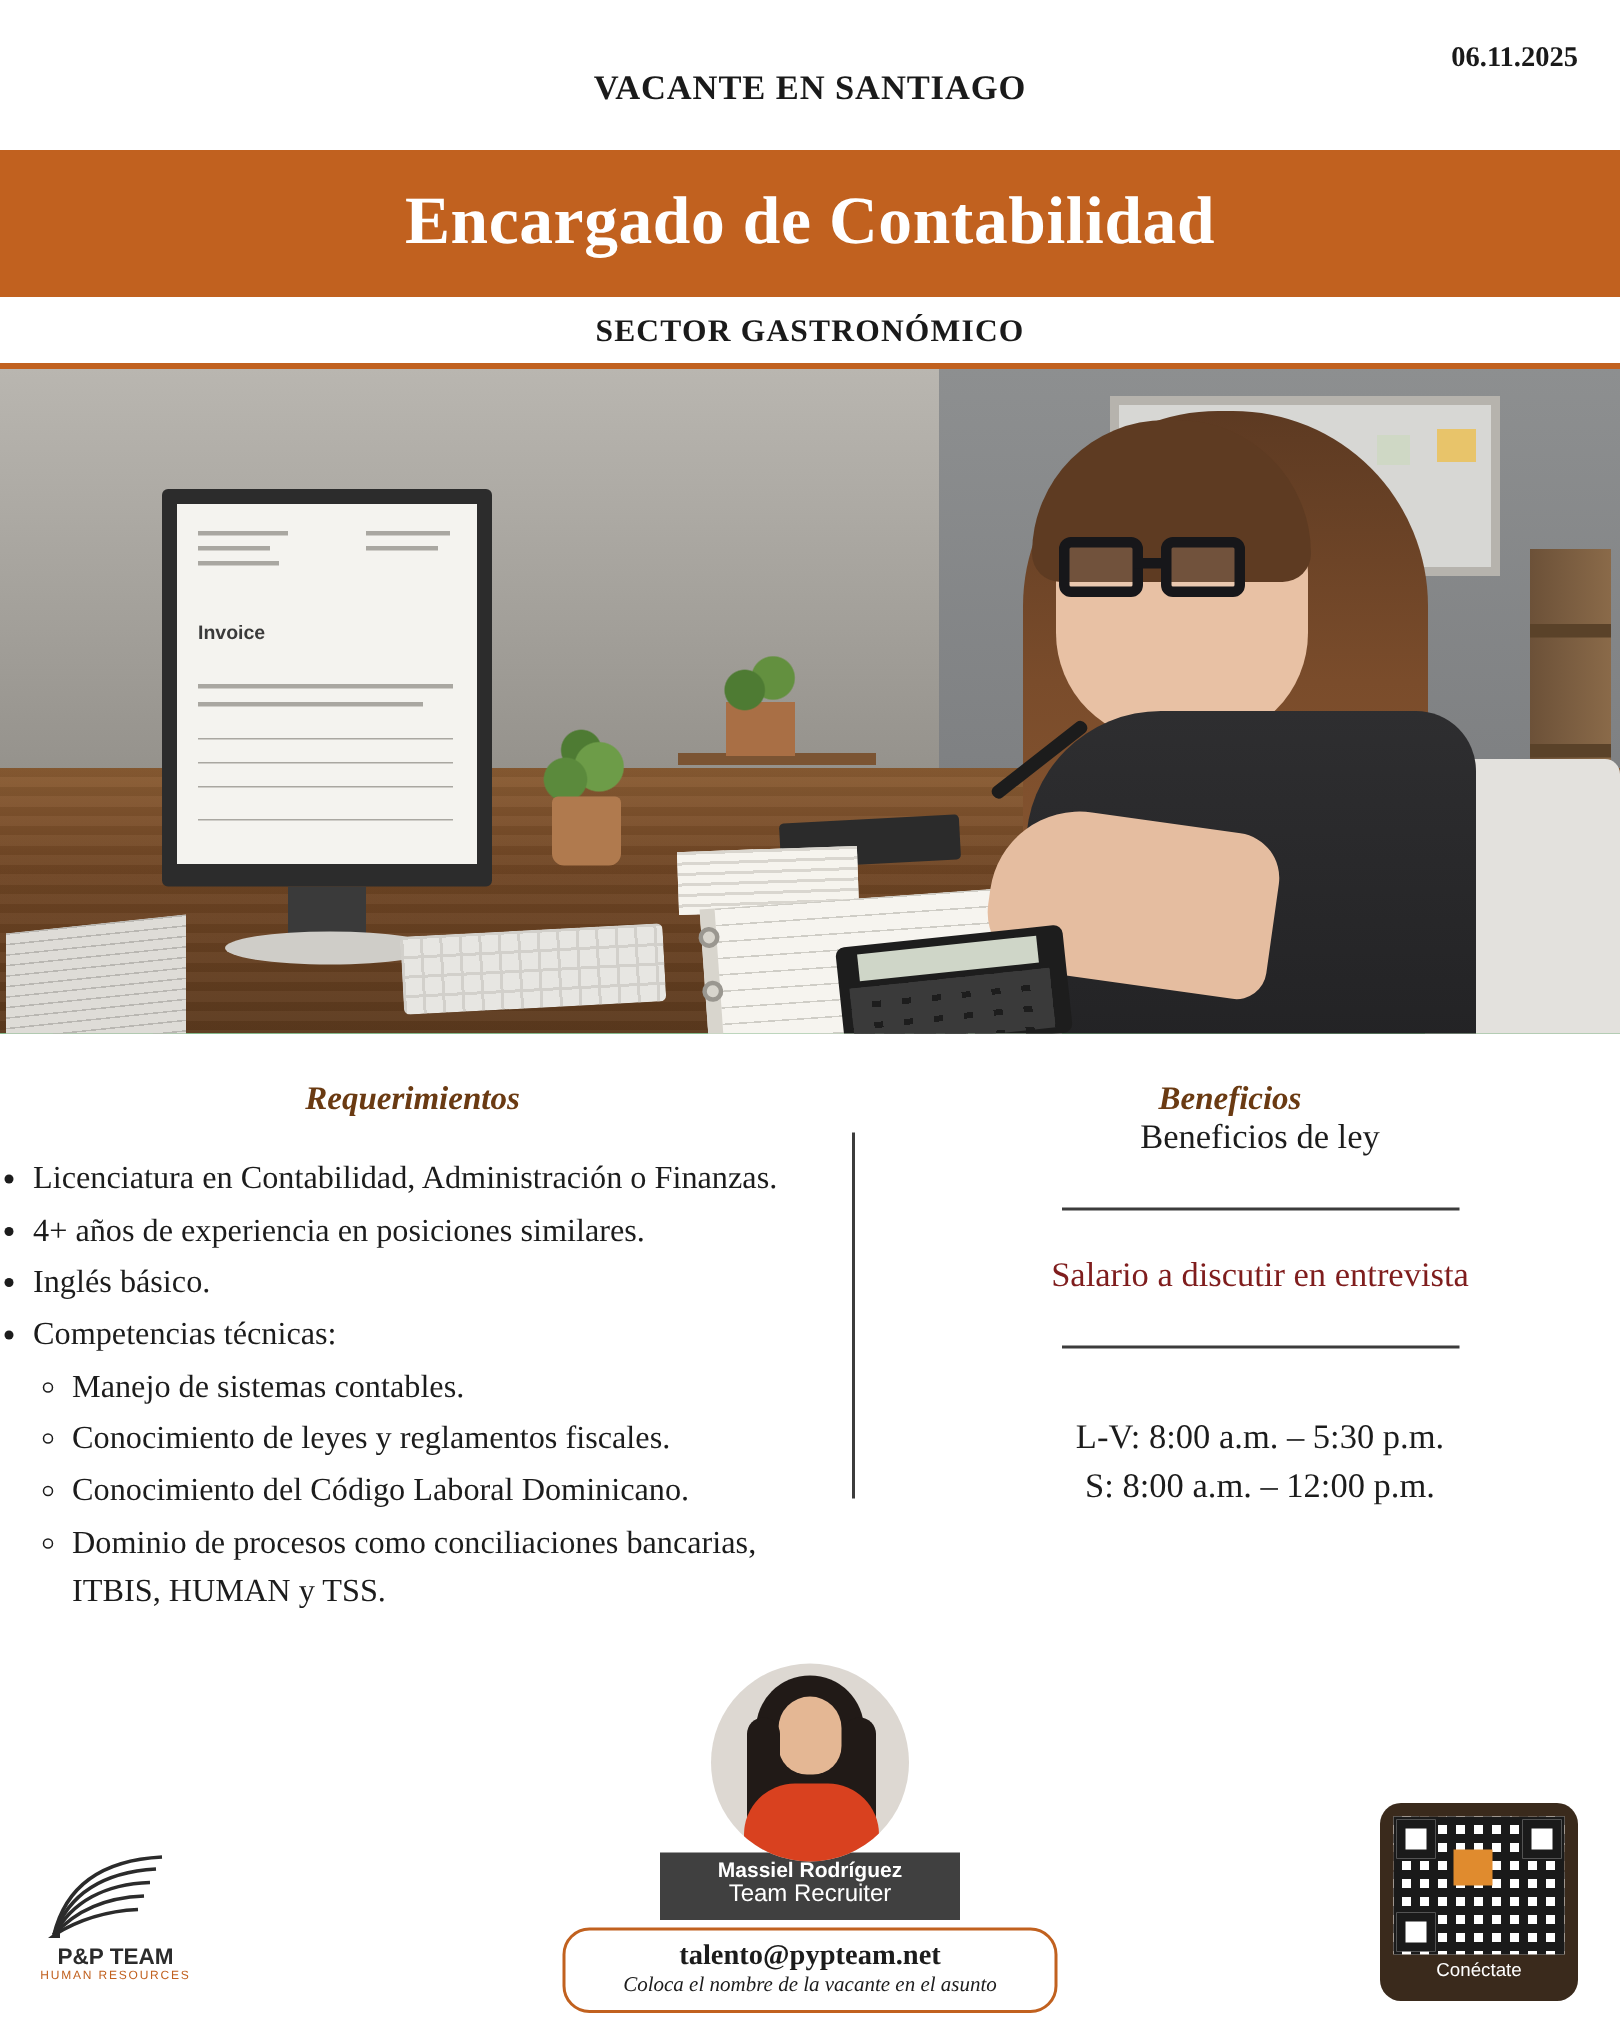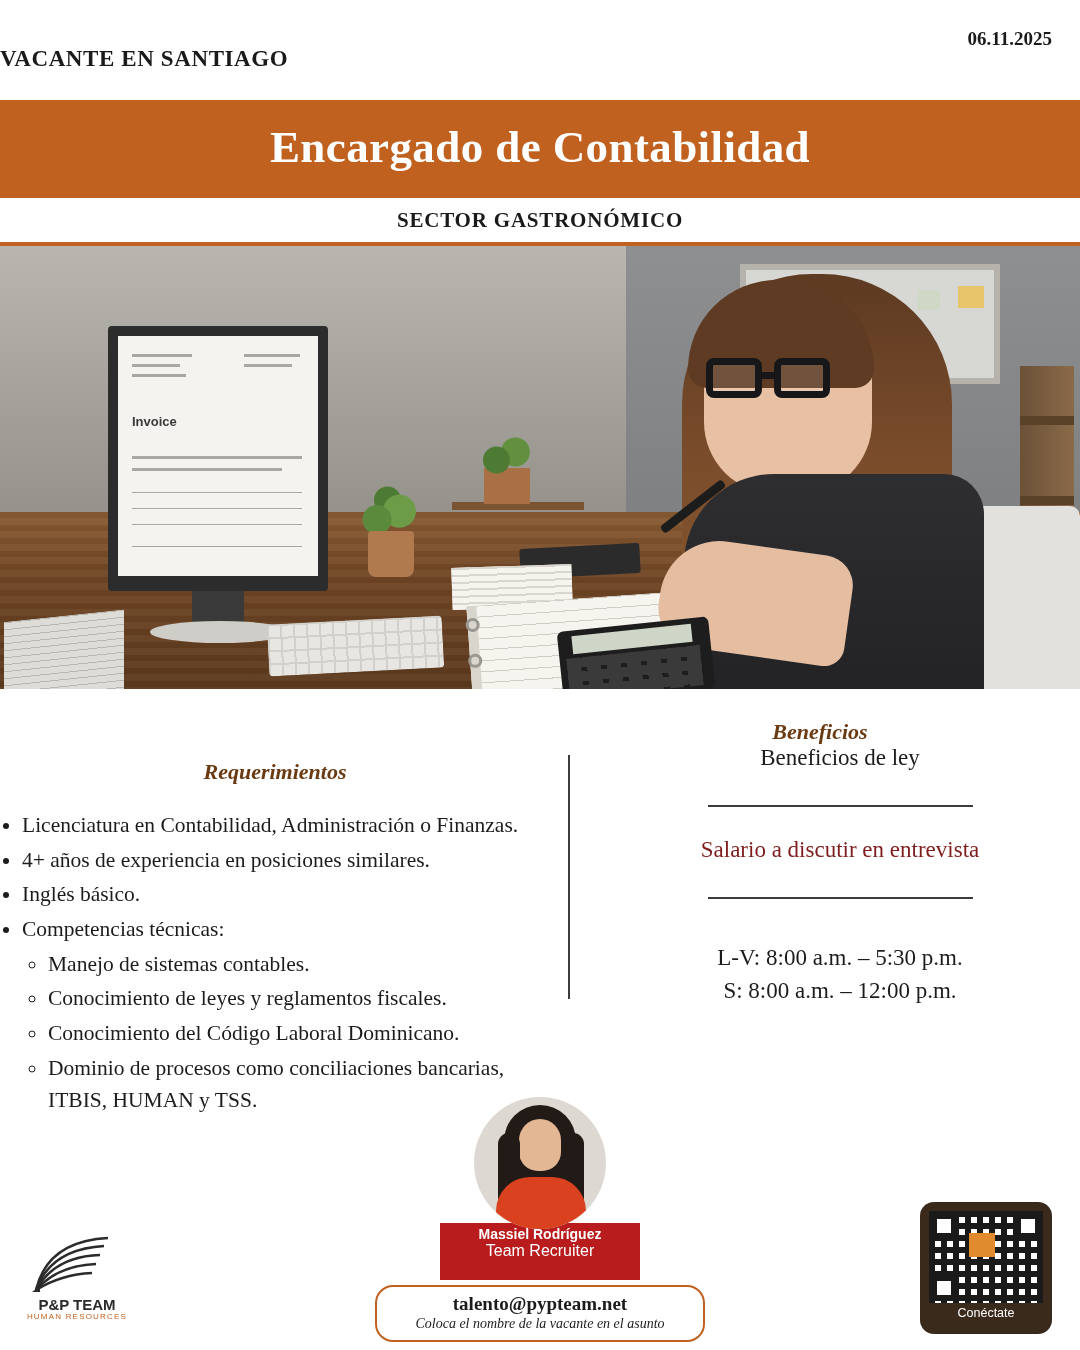--- a/index.html
+++ b/index.html
@@ -21,20 +21,21 @@
   .top-bar {
     position: relative;
     height: 100px;
     width: 100%;
   }
   .top-title {
     position: absolute;
     top: 46px;
     left: 0;
     width: 100%;
+    text-align: center;
     font-family: "Liberation Serif", serif;
     font-weight: bold;
     font-size: 23px;
     letter-spacing: 0.6px;
     color: #1a1a1a;
   }
   .top-date {
     position: absolute;
     top: 28px;
     right: 28px;
@@ -259,21 +260,21 @@
     font-style: italic;
     font-size: 22px;
     color: #6a3a12;
     text-align: center;
   }
   .columns {
     display: flex;
     width: 100%;
     margin-top: 6px;
   }
-  .col-left { width: 560px; padding: 0 10px 0 0; margin-top: 40px; }
+  .col-left { width: 560px; padding: 0 10px 0 0; }
   .col-right { width: 520px; position: relative; }
 
   .req-list {
     margin-top: 24px;
     padding-left: 22px;
     font-size: 21.5px;
     line-height: 1.52;
     color: #1c1c1c;
   }
   .req-list > li { margin-bottom: 2px; }
@@ -339,23 +340,23 @@
     background: #e4b794; border-radius: 21px 21px 19px 19px;
   }
   .av-hair-side-l { position: absolute; left: 24px; top: 36px; width: 22px; height: 76px; background: #211a17; border-radius: 12px; }
   .av-hair-side-r { position: absolute; left: 88px; top: 36px; width: 22px; height: 76px; background: #211a17; border-radius: 12px; }
   .av-body {
     position: absolute; left: 22px; top: 80px; width: 90px; height: 60px;
     background: #d9411f; border-radius: 34px 34px 0 0;
   }
   .name-bar {
     width: 200px; margin: -6px auto 0 auto;
-    background: #b91c1c; color: #ffffff;
+    background: #404040; color: #ffffff;
     font-family: "Liberation Sans", sans-serif;
-    padding: 3px 0 20px 0;
+    padding: 3px 0 8px 0;
   }
   .name-bar .nm { font-size: 14px; font-weight: bold; line-height: 1.15; }
   .name-bar .rl { font-size: 16px; line-height: 1.15; }
   .contact-box {
     width: 330px; margin: 5px auto 0 auto;
     border: 2px solid #c1611f; border-radius: 18px;
     padding: 6px 0 8px 0; background: #ffffff;
   }
   .contact-email {
     font-family: "Liberation Serif", serif; font-weight: bold; font-size: 19px; color: #1c1c1c;

